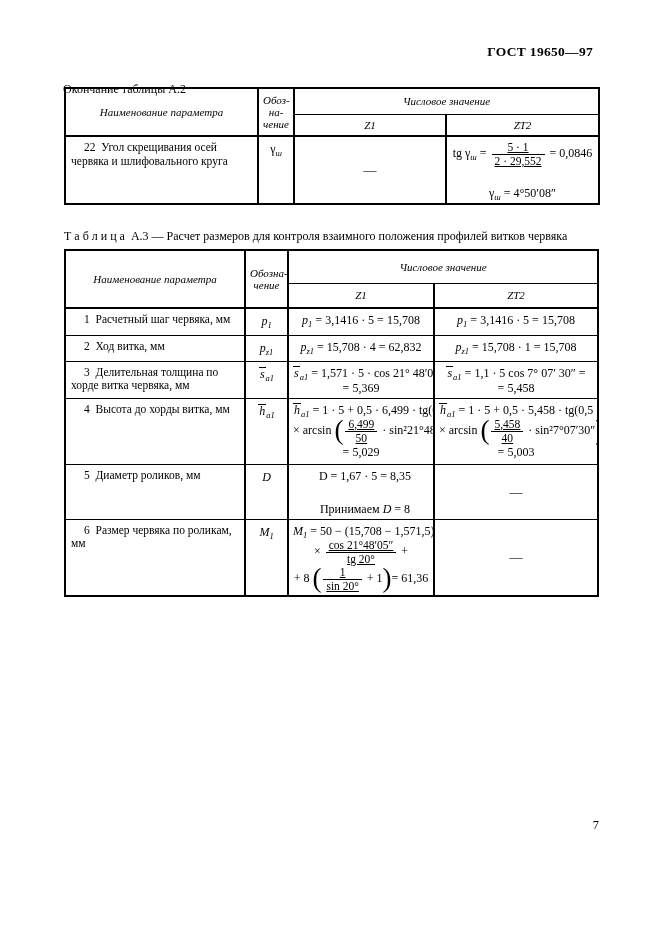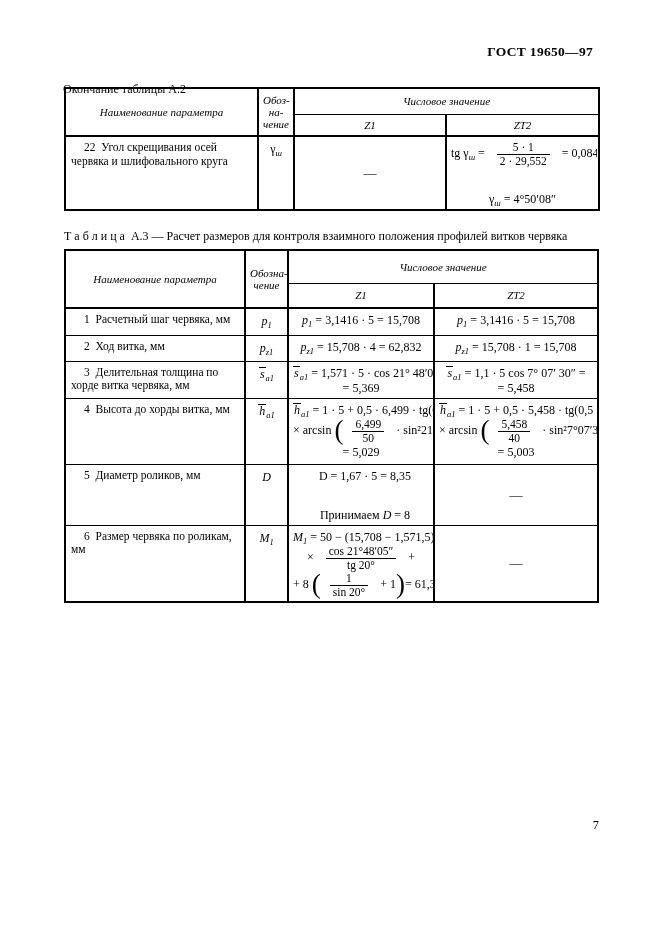--- a/index.html
+++ b/index.html
@@ -24,26 +24,26 @@
 
   td.nc{font-size:11.5px;line-height:13.5px;padding:4px 4px 2px 5px;}
   .pname{text-indent:13px;}
   td.sc{text-align:center;font-size:12px;padding-top:5px;}
   td.fcell{text-align:center;font-size:12px;line-height:15px;padding-top:4px;}
   td.dash{text-align:center;vertical-align:middle;font-size:13px;}
 
   .var{font-style:italic;}
   sub{font-size:8.5px;line-height:0;vertical-align:-2.5px;font-style:italic;}
   .bar{display:inline-block;border-top:1.2px solid #000;line-height:1.05;padding:0 1px;}
-  .fr{display:inline-flex;flex-direction:column;vertical-align:middle;text-align:center;margin:0 9px;font-size:11.5px;line-height:13px;}
+  .fr{display:inline-flex;flex-direction:column;vertical-align:middle;text-align:center;margin:0 2px;font-size:11.5px;line-height:13px;text-decoration:underline;}
   .fr .nu{border-bottom:1px solid #000;padding:0 3px;}
   .fr .de{padding:0 3px;}
   .bp{font-size:27px;font-weight:normal;line-height:0;vertical-align:middle;position:relative;top:-1px;}
   .fline{white-space:nowrap;}
-  .gap-top{margin-top:24px;}
+  .gap-top{margin-top:18px;}
   .r22h{height:58px;}
   .h1a2{height:26px;} .h2a2{height:22px;}
   .h1a3{height:33px;} .h2a3{height:25px;}
   .rh27{height:27px;} .rh26{height:26px;} .rh30{height:30px;padding-left:28px;}
   .rh66{height:66px;} .rh45{height:45px;} .rh74{height:74px;padding-left:12px;}
 </style>
 </head>
 <body>
 
 <div class="abs gost-header">ГОСТ 19650—97</div>

